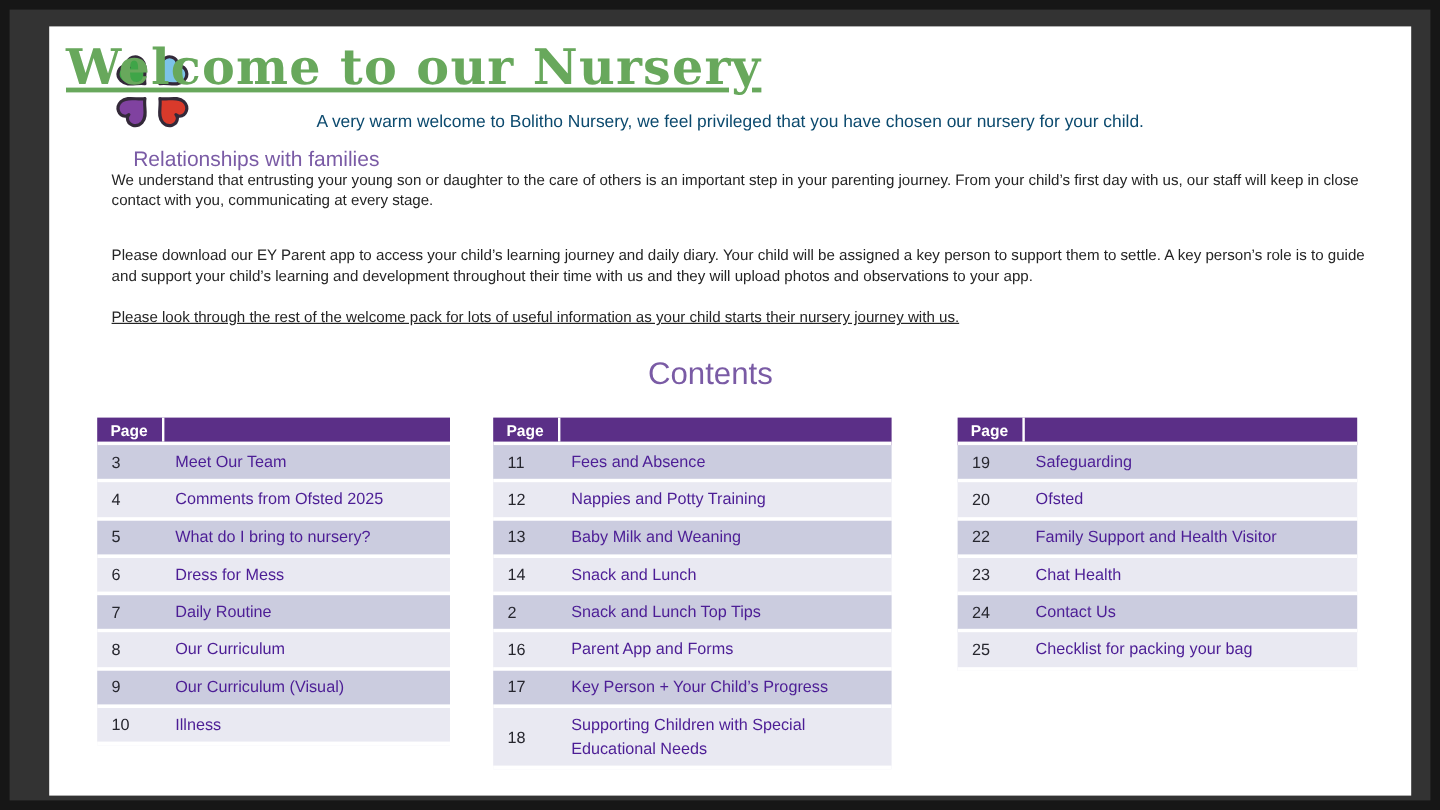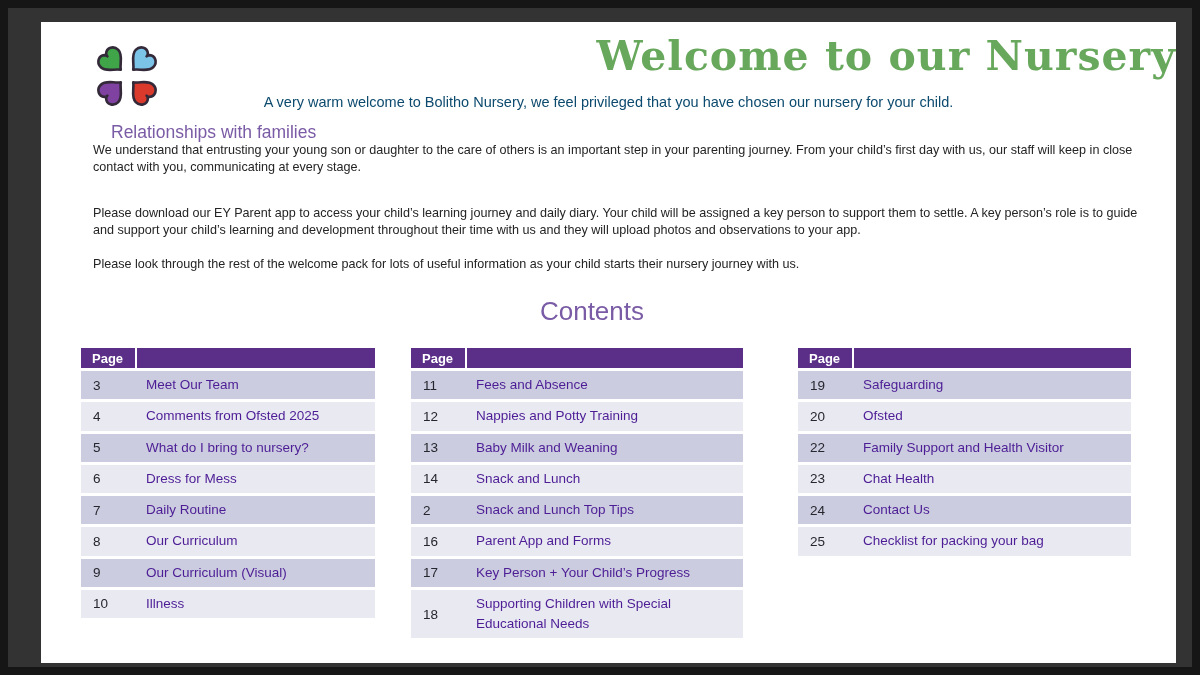--- a/index.html
+++ b/index.html
@@ -5,36 +5,36 @@
   * { margin:0; padding:0; box-sizing:border-box; }
   html,body { width:1200px; height:675px; overflow:hidden; }
   body { background:#161616; position:relative; font-family:"Liberation Sans", sans-serif; }
 
   .frame { position:absolute; left:8px; top:8px; width:1184px; height:659px; background:#333333; }
   .slide { position:absolute; left:33px; top:14px; width:1135px; height:641px; background:#ffffff; }
 
   .logo { position:absolute; left:42px; top:8px; width:88px; height:92px; }
 
   .page-title {
-    position:absolute; left:0; top:10px; width:100%; text-align:right;
+    position:absolute; left:14px; top:10px; width:100%; text-align:left;
     font-family:"DejaVu Serif", serif; font-weight:bold; font-size:41px;
-    letter-spacing:1px; color:var(--title-green);
+    letter-spacing:1px; color:var(--title-green);text-decoration:underline;
   }
   .page-subtitle {
     position:absolute; left:0; top:72px; width:100%; text-align:center;
     font-size:14.5px; color:#0c4a6e;
   }
   .section-heading {
     position:absolute; left:70px; top:100px;
     font-size:17.5px; color:var(--heading-purple);
   }
   .para { position:absolute; left:52px; width:1048px; font-size:12.6px; line-height:17px; color:#242424; }
   .para1 { top:120px; }
   .para2 { top:183px; }
-  .para3 { top:234px; }
+  .para3 { top:234px;text-decoration:underline; }
 
   .contents-heading {
     position:absolute; left:0; top:274px; width:1102px; text-align:center;
     font-size:26px; color:var(--heading-purple);
   }
 
   .ctable { position:absolute; top:326px; }
   .ctable-1 { left:40px;  width:294px; }
   .ctable-2 { left:370px; width:332px; }
   .ctable-3 { left:757px; width:333px; }

